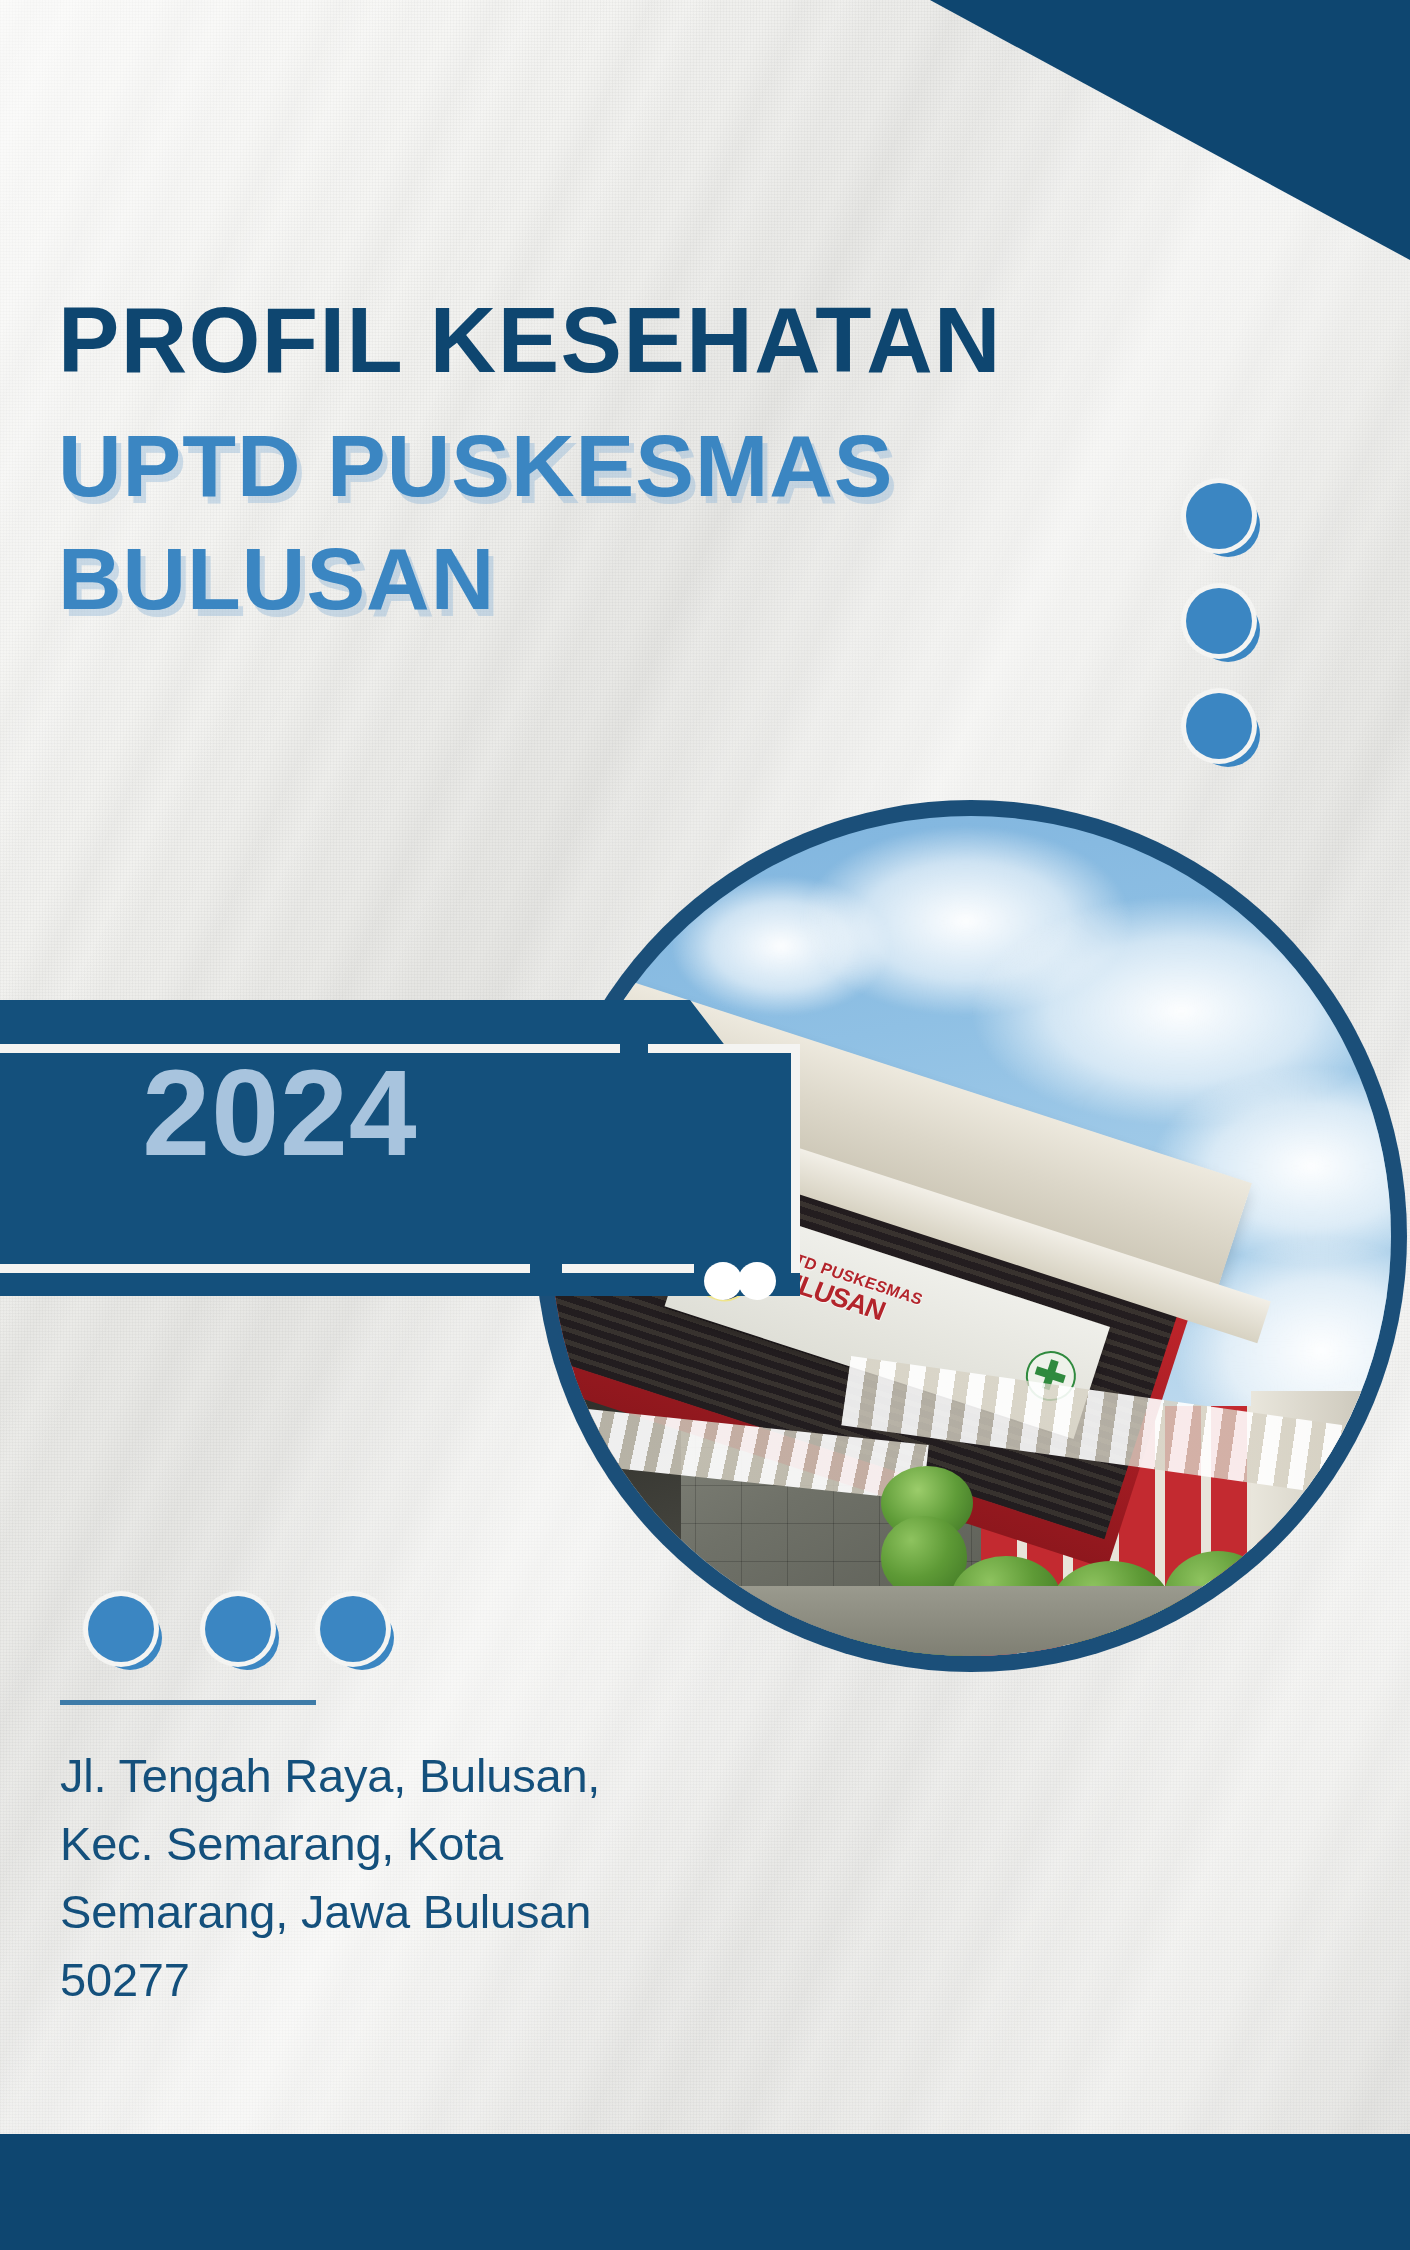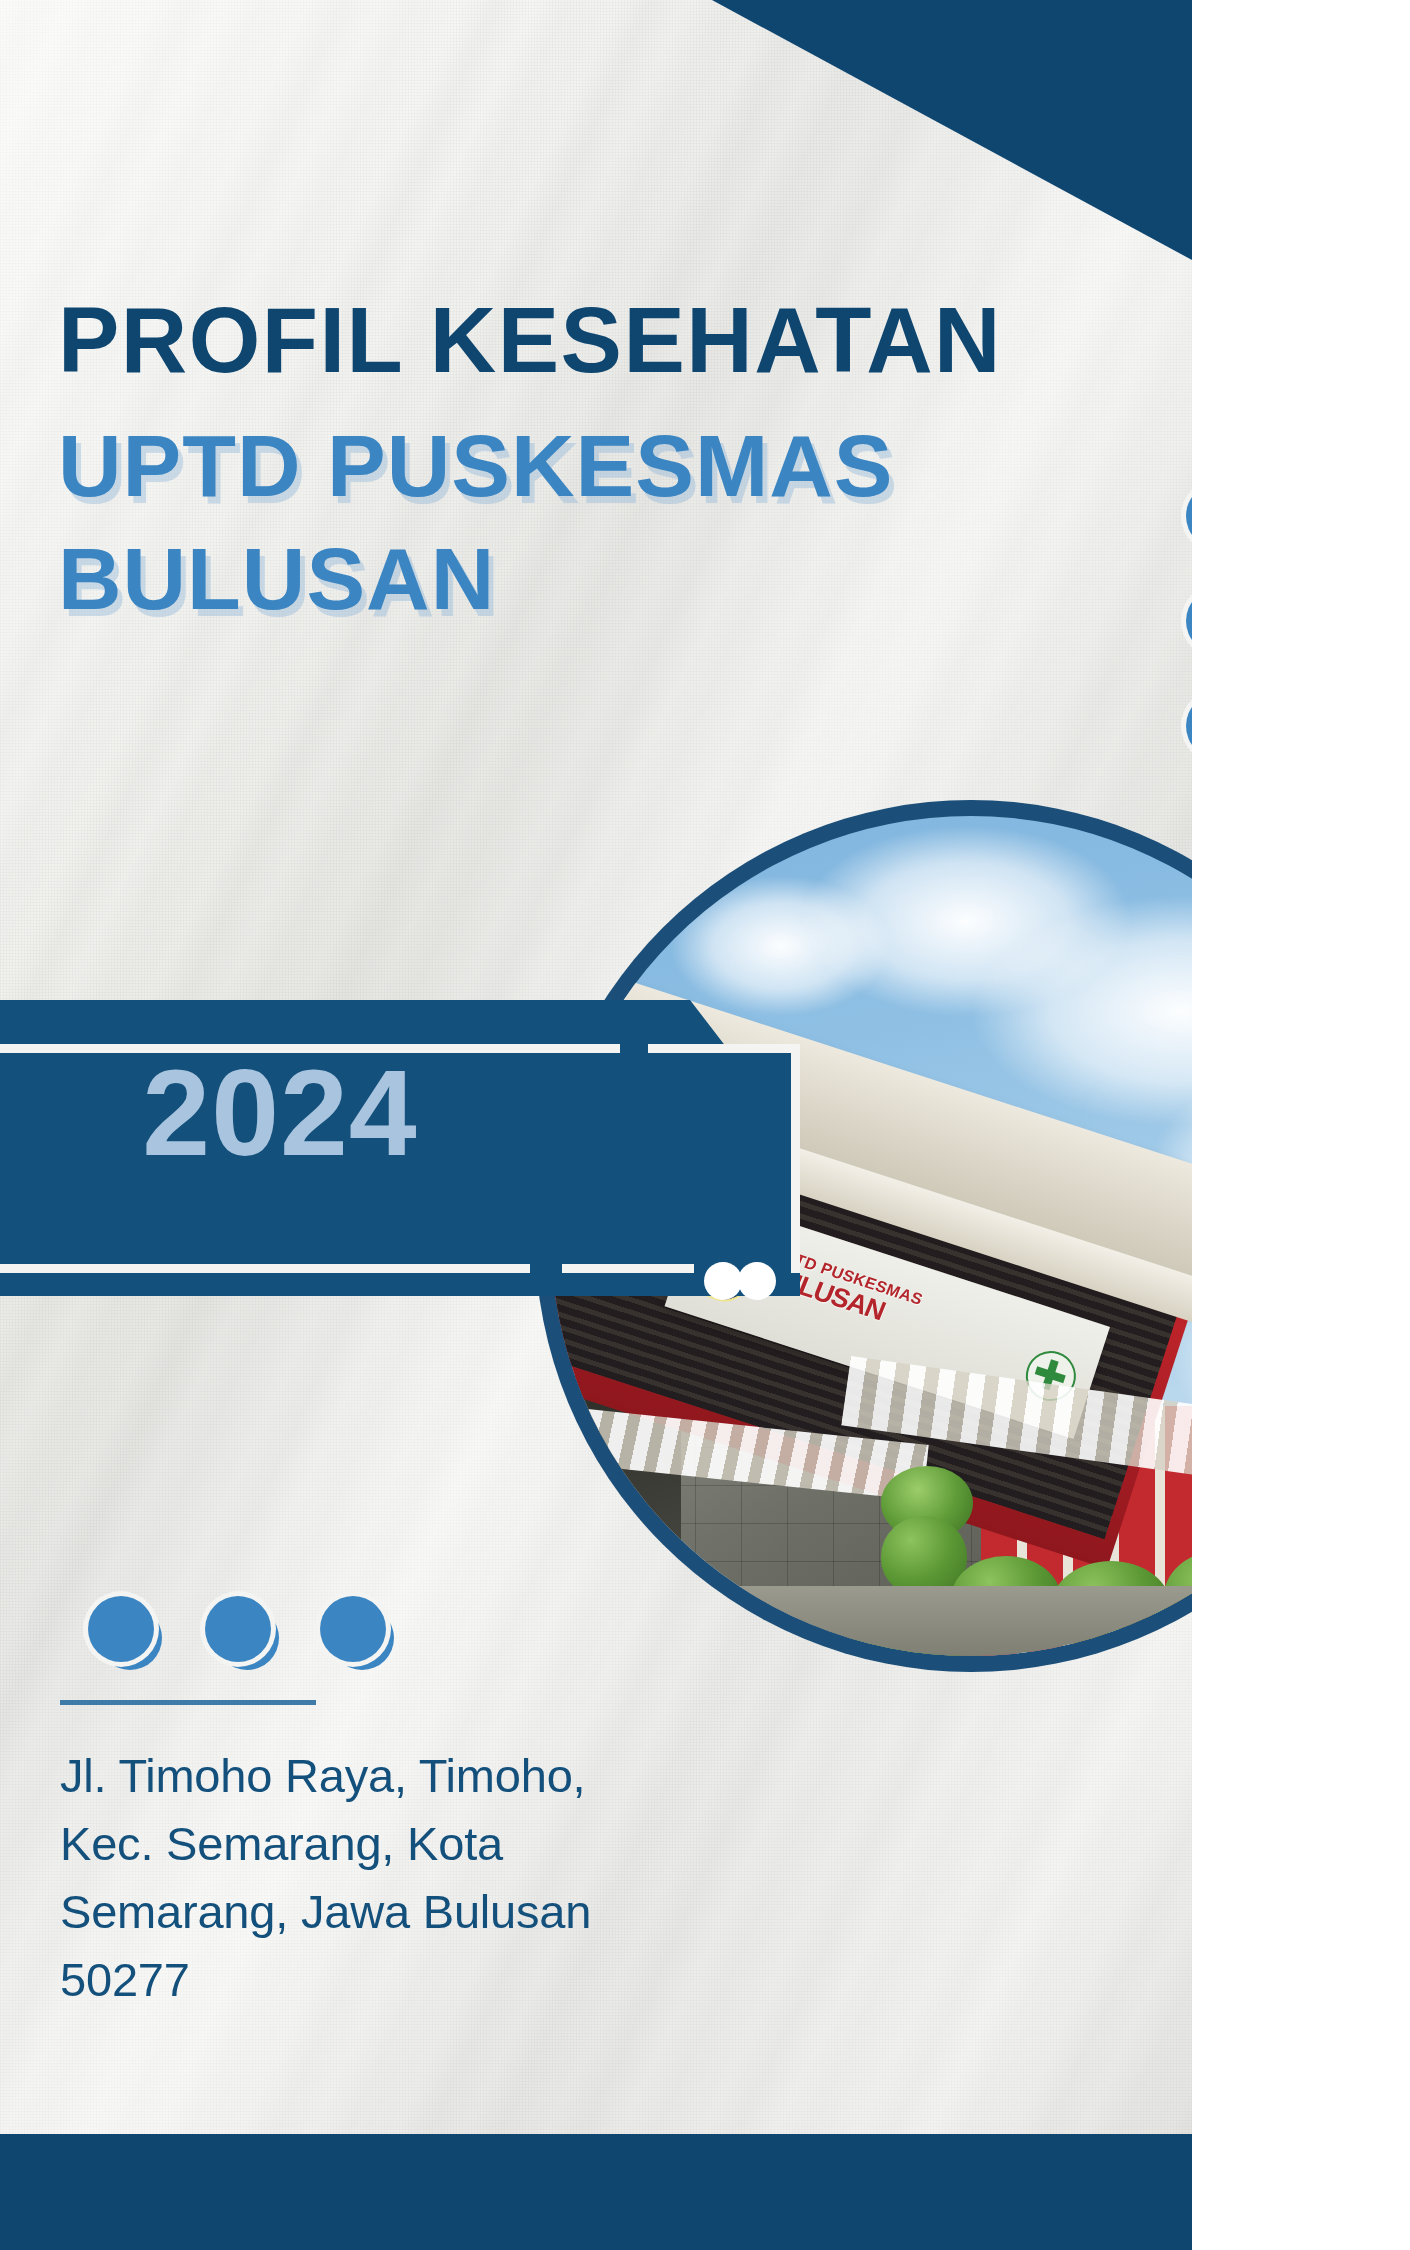--- a/index.html
+++ b/index.html
@@ -7,21 +7,21 @@
     margin: 0;
     padding: 0;
     background: #ffffff;
   }
   body {
     font-family: "Liberation Sans", sans-serif;
   }
 
   .cover {
     position: relative;
-    width: 1192px;
+    width: 1410px;
     height: 2250px;
     overflow: hidden;
     background: #f2f2ef;
   }
 
   
   .bg-paper {
     position: absolute;
     inset: 0;
     background:
@@ -578,21 +578,21 @@
       <div class="front"></div>
     </div>
     <div class="dotpair">
       <div class="back"></div>
       <div class="front"></div>
     </div>
   </div>
   <div class="rule"></div>
 
   <div class="address">
-    <span class="ln">Jl. Timoho Raya, Timoho,</span>
+    <span class="ln">Jl. Tengah Raya, Bulusan,</span>
     <span class="ln">Kec. Semarang, Kota</span>
     <span class="ln">Semarang, Jawa Bulusan</span>
     <span class="ln">50277</span>
   </div>
 
   <div class="bottom-bar"></div>
 
 </div>
 
 </body></html>

